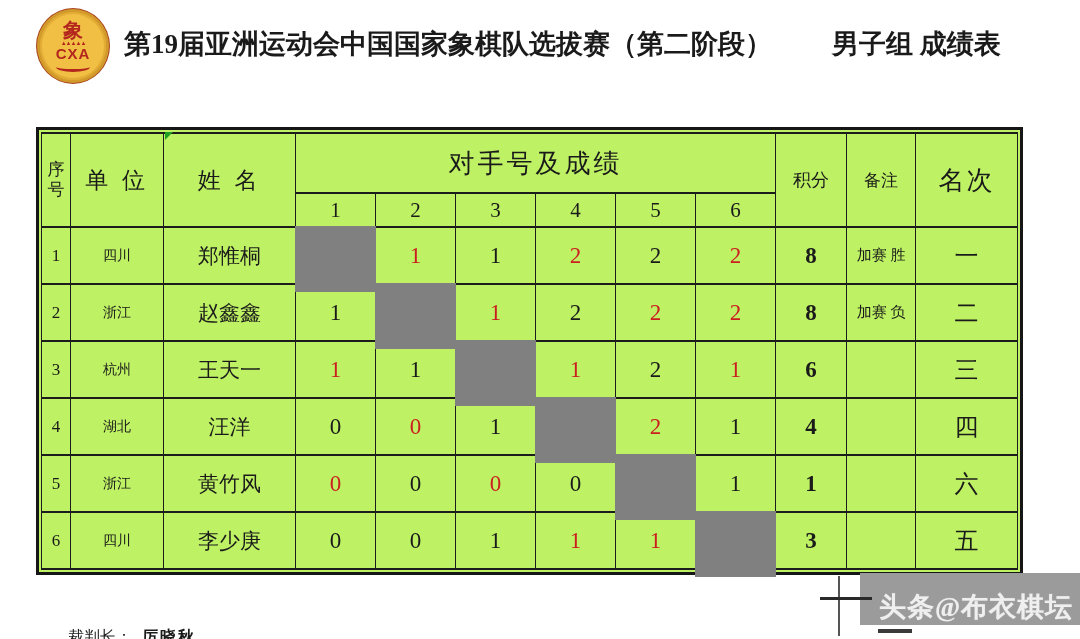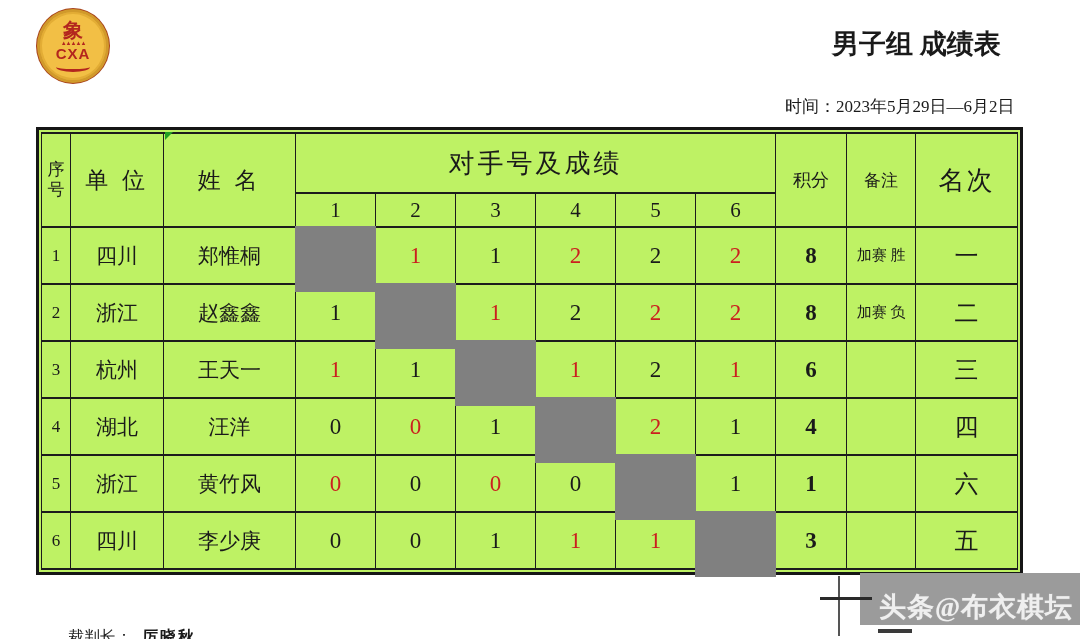--- a/index.html
+++ b/index.html
@@ -48,21 +48,21 @@
   td, th {
     border-left:1.5px solid #1c1c1c; border-right:1.5px solid #1c1c1c;
     border-top:2px solid #1c1c1c; border-bottom:2px solid #1c1c1c;
     text-align:center; vertical-align:middle; font-weight:normal;
     overflow:visible; position:relative; background:transparent;
   }
   tr.h1 { height:60px; }
   tr.h2 { height:34px; }
   tr.data { height:57px; }
   .c-idx  { width:29px;  font-size:17px; line-height:20px; }
-  .c-unit { width:93px;  font-size:21px; }
+  .c-unit { width:93px;  font-size:14px; }
   .c-name { width:132px; font-size:21px; }
   .c-opp  { width:80px;  font-size:23px; }
   .c-pts  { width:71px;  font-size:23px; font-weight:bold; }
   .c-rem  { width:69px;  font-size:15px; }
   .c-rank { width:102px; font-size:24px; }
   th.c-unit, th.c-name { font-size:23px; letter-spacing:4px; }
   th.c-pts  { font-size:18px; font-weight:normal; }
   th.c-rem  { font-size:17px; font-weight:normal; }
   th.c-rank { font-size:26px; letter-spacing:2px; }
   th.opphdr { font-size:26px; letter-spacing:3px; }
@@ -101,25 +101,25 @@
 
 <div class="page">
 
   <div class="hdr">
     <div class="logo">
       <span class="glyph">象</span>
       <span class="zig">▲▲▲▲▲</span>
       <span class="cxa">CXA</span>
       <span class="arc"></span>
     </div>
+    <div class="title">第19届亚洲运动会中国国家象棋队选拔赛（第二阶段）</div>
     <div class="subtitle">男子组 成绩表</div>
   </div>
 
   <div class="info">
-    <div class="time"><span>时间：</span><span>2023年5月29日—6月2日</span></div>
   </div>
 
   <div class="tblwrap">
     <div class="greenmark"></div>
     <table>
       <tbody>
         <tr class="h1">
           <th class="c-idx" rowspan="2">序号</th>
           <th class="c-unit" rowspan="2">单 位</th>
           <th class="c-name" rowspan="2">姓 名</th>

